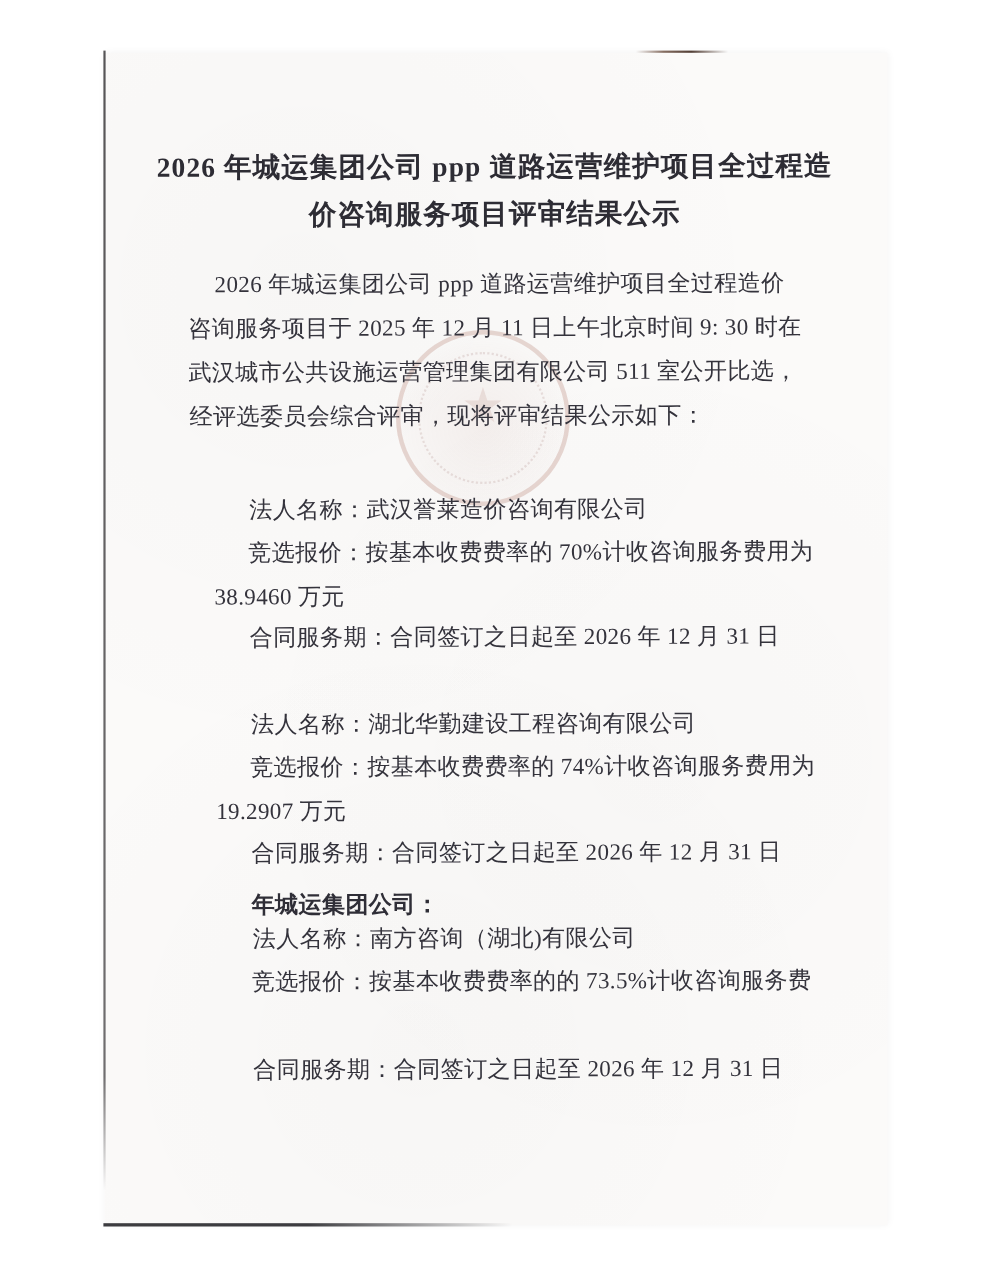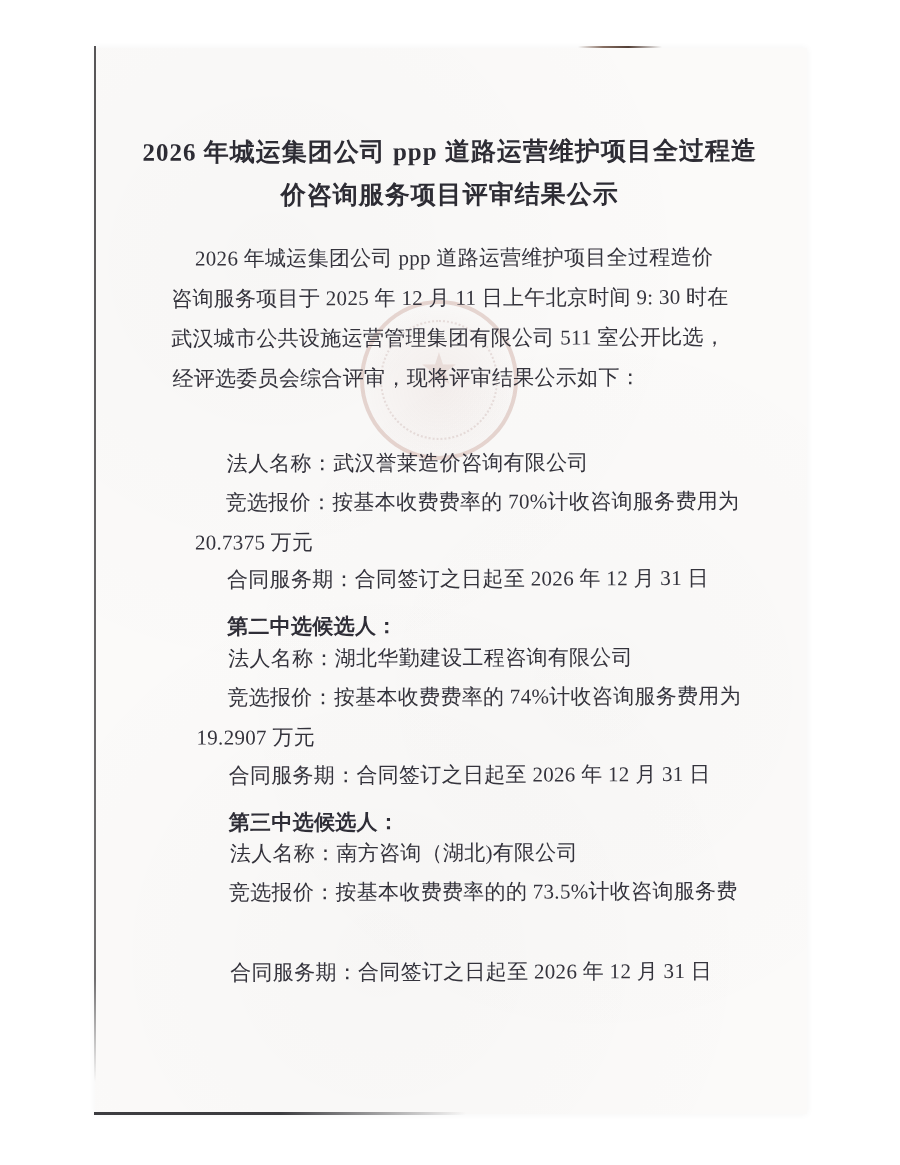--- a/index.html
+++ b/index.html
@@ -115,28 +115,27 @@
     <div class="title-line" style="top:87px">2026 年城运集团公司 ppp 道路运营维护项目全过程造</div>
     <div class="title-line" style="top:130px">价咨询服务项目评审结果公示</div>
 
     <div class="t" style="top:197px; left:101px">2026 年城运集团公司 ppp 道路运营维护项目全过程造价</div>
     <div class="t" style="top:237px; left:77px">咨询服务项目于 2025 年 12 月 11 日上午北京时间 9: 30 时在</div>
     <div class="t" style="top:277px; left:77px">武汉城市公共设施运营管理集团有限公司 511 室公开比选，</div>
     <div class="t" style="top:317px; left:78px">经评选委员会综合评审，现将评审结果公示如下：</div>
 
     <div class="t" style="top:402px; left:132px">法人名称：武汉誉莱造价咨询有限公司</div>
     <div class="t" style="top:441px; left:131px">竞选报价：按基本收费费率的 70%计收咨询服务费用为</div>
-    <div class="t" style="top:481px; left:100px">20.7375 万元</div>
+    <div class="t" style="top:481px; left:100px">38.9460 万元</div>
     <div class="t" style="top:518px; left:132px">合同服务期：合同签订之日起至 2026 年 12 月 31 日</div>
 
-    <div class="t bold" style="top:565px; left:132px">第二中选候选人：</div>
     <div class="t" style="top:597px; left:133px">法人名称：湖北华勤建设工程咨询有限公司</div>
     <div class="t" style="top:636px; left:132px">竞选报价：按基本收费费率的 74%计收咨询服务费用为</div>
     <div class="t" style="top:676px; left:101px">19.2907 万元</div>
     <div class="t" style="top:714px; left:133px">合同服务期：合同签订之日起至 2026 年 12 月 31 日</div>
 
-    <div class="t bold" style="top:761px; left:133px">第三中选候选人：</div>
+    <div class="t bold" style="top:761px; left:133px">年城运集团公司：</div>
     <div class="t" style="top:792px; left:134px">法人名称：南方咨询（湖北)有限公司</div>
     <div class="t" style="top:831px; left:133px">竞选报价：按基本收费费率的的 73.5%计收咨询服务费</div>
     <div class="t" style="top:911px; left:134px">合同服务期：合同签订之日起至 2026 年 12 月 31 日</div>
 
   </div>
 </div>
 
 </body></html>

